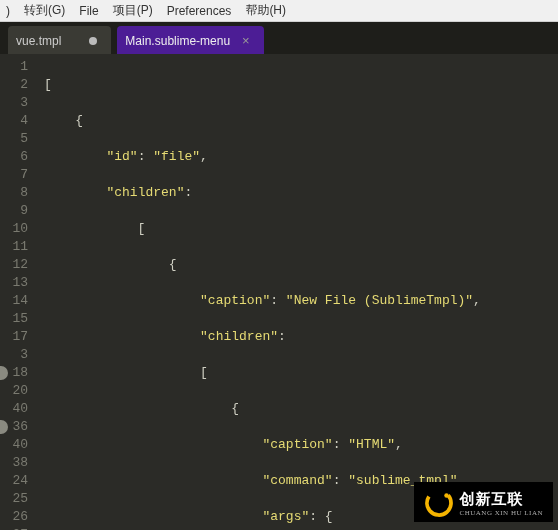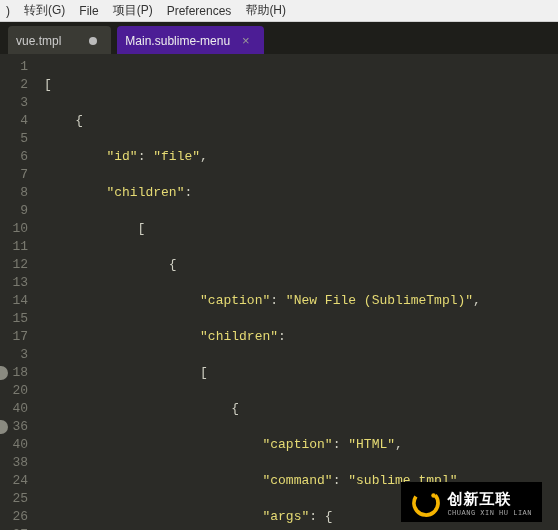--- a/index.html
+++ b/index.html
@@ -84,28 +84,28 @@
   padding: 4px 0 0 8px;
   color: #cfcfc2;
   line-height: 18px;
   white-space: pre;
 }
 .p { color: #cfcfc2; } 
 .k { color: #e6db74; } 
 .s { color: #e6db74; }
 .logo {
   position: absolute;
-  right: 16px;
+  right: 5px;
   bottom: 8px;
   background: #000;
   color: #fff;
   padding: 6px 10px 4px 10px;
   display: flex;
   align-items: center;
-  font-family: Liberation Mono, monospace;
+  font-family: Liberation Serif, serif;
 }
 .logo .icon {
   width: 30px; height: 30px; margin-right: 6px;
 }
 .logo .big { font-size: 15px; font-weight: bold; letter-spacing: 1px; }
 .logo .small { font-size: 7px; color: #aaa; letter-spacing: 0.5px; }
 </style>
 </head>
 <body>
 

